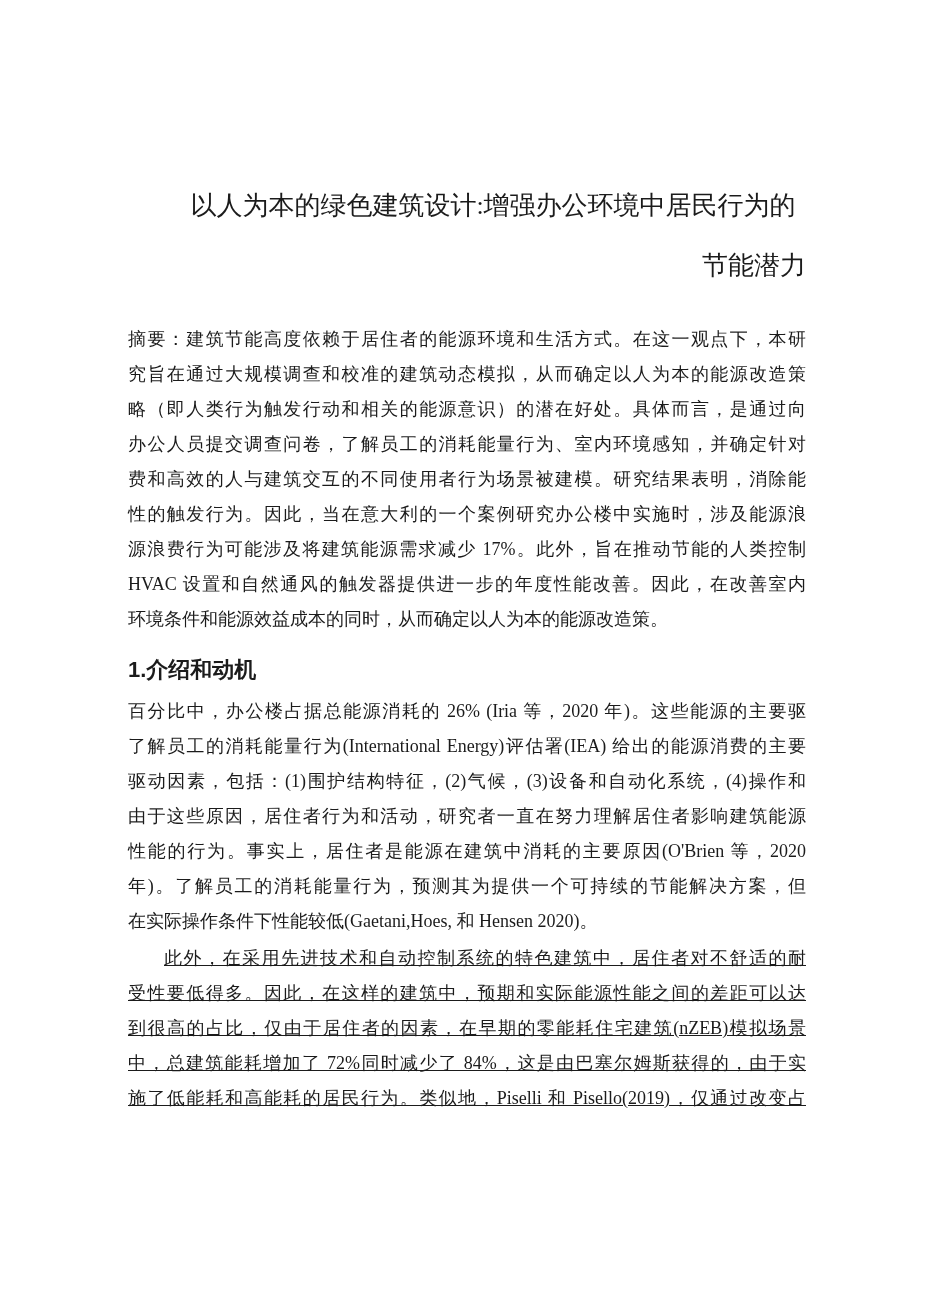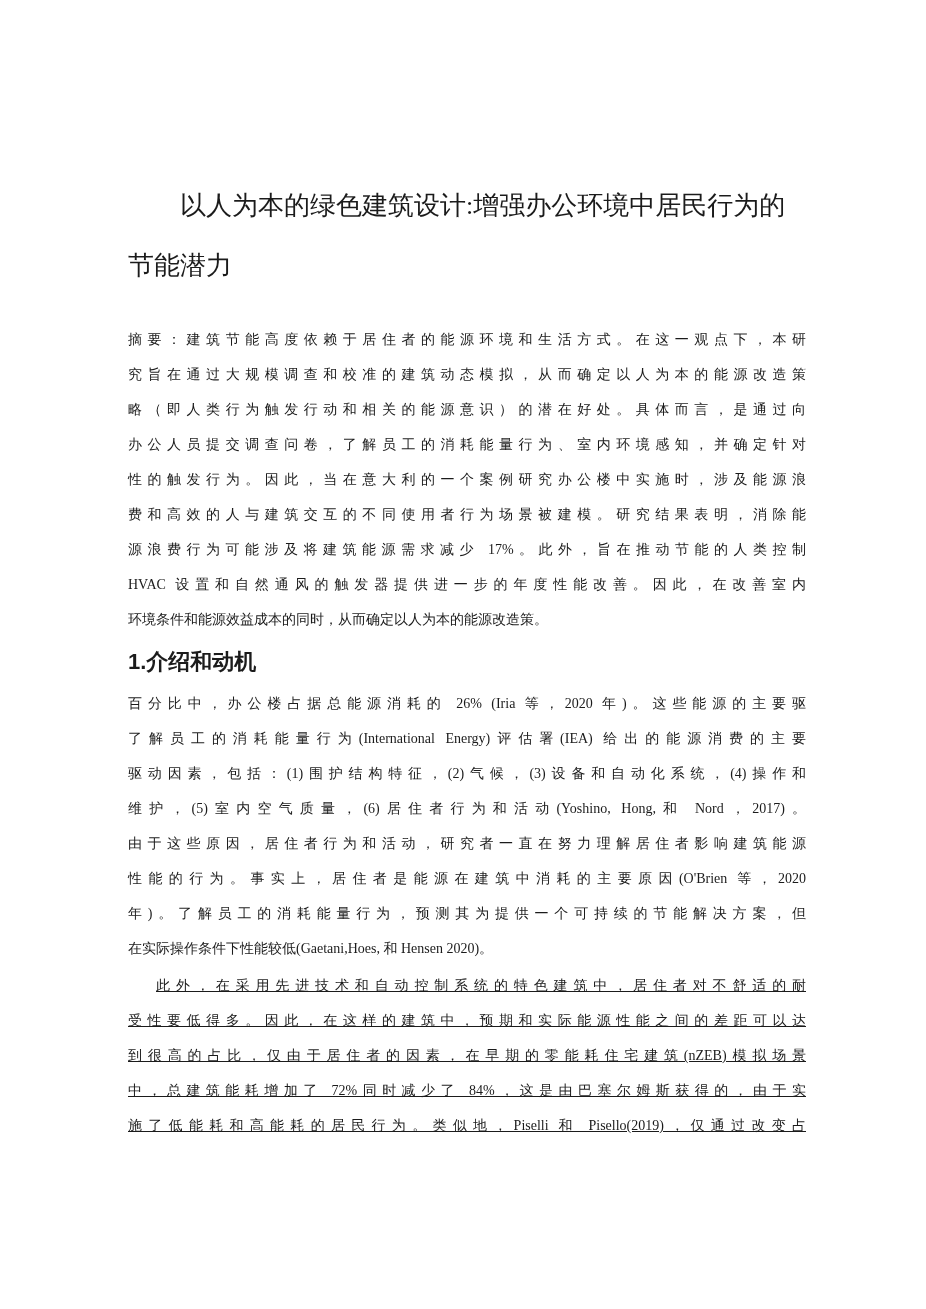--- a/index.html
+++ b/index.html
@@ -17,33 +17,33 @@
     background: #ffffff;
     padding: 176px 120px 0 128px;
     overflow: hidden;
   }
   .title-block {
     font-size: 26px;
     line-height: 60px;
     font-weight: 400;
   }
   .title-line-1 {
-    text-align: left;
+    text-align: center;
     padding-left: 2em; 
   }
   .title-line-2 {
-    text-align: left;
+    text-align: right;
   }
   .para {
-    font-size: 14px;
+    font-size: 18px;
     line-height: 35px;
   }
   .abstract-block { margin-top: 26px; }
   .section-heading {
-    margin-top: 10px;
+    margin-top: 18px;
     font-size: 22px;
     line-height: 30px;
     font-weight: 700;
     font-family: "Liberation Sans", "DejaVu Sans", sans-serif;
     text-align: left;
   }
   .p1-block { margin-top: 9px; }
   .p2-block { margin-top: 2px; text-decoration: underline; }
   
   .jline {               
@@ -64,34 +64,33 @@
   <div class="title-block">
     <div class="title-line-1">以人为本的绿色建筑设计:增强办公环境中居民行为的</div>
     <div class="title-line-2">节能潜力</div>
   </div>
 
   <div class="para abstract-block">
     <div class="jline">摘要：建筑节能高度依赖于居住者的能源环境和生活方式。在这一观点下，本研</div>
     <div class="jline">究旨在通过大规模调查和校准的建筑动态模拟，从而确定以人为本的能源改造策</div>
     <div class="jline">略（即人类行为触发行动和相关的能源意识）的潜在好处。具体而言，是通过向</div>
     <div class="jline">办公人员提交调查问卷，了解员工的消耗能量行为、室内环境感知，并确定针对</div>
+    <div class="jline">费和高效的人与建筑交互的不同使用者行为场景被建模。研究结果表明，消除能</div>
     <div class="jline">性的触发行为。因此，当在意大利的一个案例研究办公楼中实施时，涉及能源浪</div>
-    <div class="jline">费和高效的人与建筑交互的不同使用者行为场景被建模。研究结果表明，消除能</div>
     <div class="jline">源浪费行为可能涉及将建筑能源需求减少 17%。此外，旨在推动节能的人类控制</div>
     <div class="jline">HVAC 设置和自然通风的触发器提供进一步的年度性能改善。因此，在改善室内</div>
     <div class="lline">环境条件和能源效益成本的同时，从而确定以人为本的能源改造策。</div>
   </div>
 
   <div class="section-heading">1.介绍和动机</div>
 
   <div class="para p1-block">
     <div class="jline">百分比中，办公楼占据总能源消耗的 26% (Iria 等，2020 年)。这些能源的主要驱</div>
     <div class="jline">了解员工的消耗能量行为(International Energy)评估署(IEA) 给出的能源消费的主要</div>
     <div class="jline">驱动因素，包括：(1)围护结构特征，(2)气候，(3)设备和自动化系统，(4)操作和</div>
-    <div class="jline">维护，(5)室内空气质量，(6)居住者行为和活动(Yoshino, Hong,和 Nord，2017)。</div>
     <div class="jline">由于这些原因，居住者行为和活动，研究者一直在努力理解居住者影响建筑能源</div>
     <div class="jline">性能的行为。事实上，居住者是能源在建筑中消耗的主要原因(O'Brien 等，2020</div>
     <div class="jline">年)。了解员工的消耗能量行为，预测其为提供一个可持续的节能解决方案，但</div>
     <div class="lline">在实际操作条件下性能较低(Gaetani,Hoes, 和 Hensen 2020)。</div>
   </div>
 
   <div class="para p2-block">
     <div class="jline ind">此外，在采用先进技术和自动控制系统的特色建筑中，居住者对不舒适的耐</div>
     <div class="jline">受性要低得多。因此，在这样的建筑中，预期和实际能源性能之间的差距可以达</div>
     <div class="jline">到很高的占比，仅由于居住者的因素，在早期的零能耗住宅建筑(nZEB)模拟场景</div>

